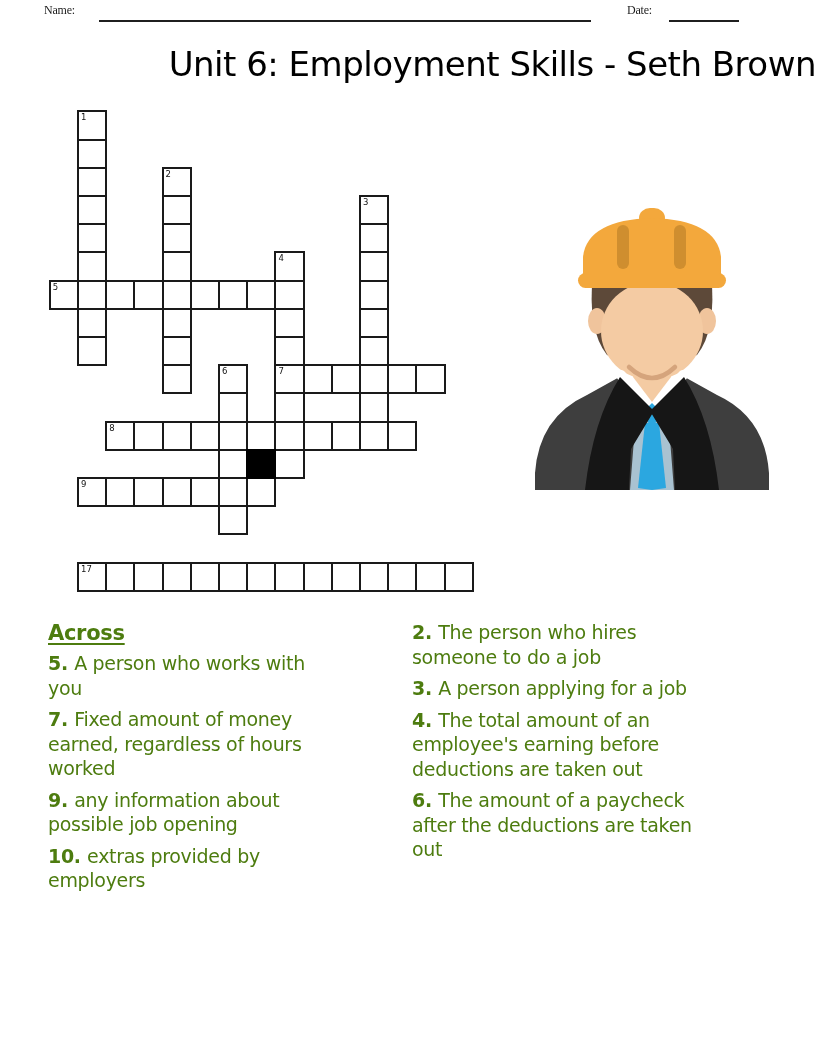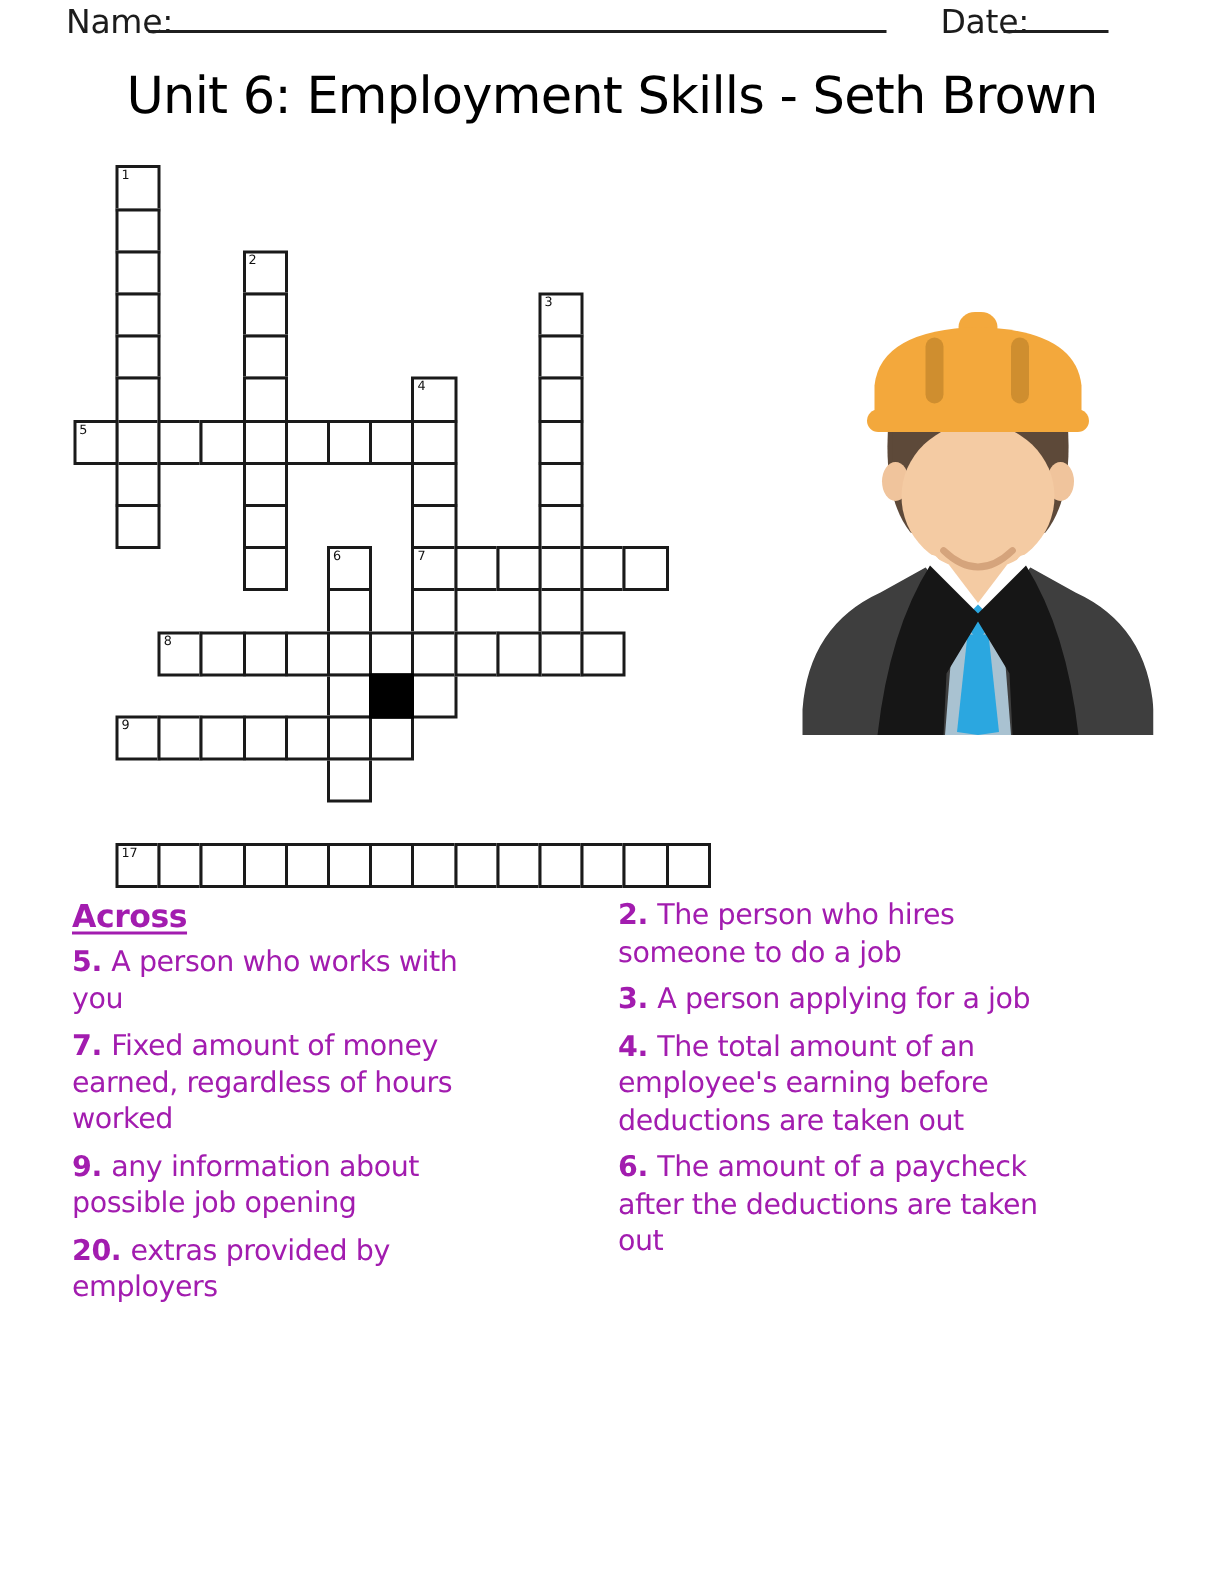--- a/index.html
+++ b/index.html
@@ -1,41 +1,41 @@
 <!DOCTYPE html>
 <html><head>
 <meta charset="utf-8">
 <style>
   html,body{margin:0;padding:0;}
   body{
     width:816px;height:1056px;position:relative;background:#ffffff;overflow:hidden;
     font-family:"DejaVu Sans", sans-serif;color:#111;
   }
   
-  .hdr-label{position:absolute;font-size:22px;color:#1c1c1c;letter-spacing:-0.2px;}
+  .hdr-label{position:absolute;font-size:12px;color:#1c1c1c;letter-spacing:-0.2px;font-family:Liberation Serif, serif;}
   .hdr-line{position:absolute;height:17px;border-bottom:2px solid #1f1f1f;}
   
   .title{
-    position:absolute;top:44px;left:0;width:816px;text-align:center;
+    position:absolute;top:44px;left:0;width:816px;text-align:right;
     font-size:34px;letter-spacing:-0.5px;color:#000;
   }
   
   #grid{position:absolute;left:0;top:0;}
   .cw-cell{
     position:absolute;box-sizing:border-box;background:#fff;
     border:2px solid #1a1a1a;
   }
   .cw-cell.black{background:#000;border-color:#000;}
   .cw-num{
     position:absolute;top:0px;left:2px;font-size:8.5px;line-height:10px;color:#111;
   }
   
   .worker{position:absolute;left:533px;top:205px;width:236px;height:285px;}
   
-  .clue-col{position:absolute;top:598px;font-size:19px;line-height:24.5px;letter-spacing:-0.3px;color:#a21caf;}
+  .clue-col{position:absolute;top:620px;font-size:19px;line-height:24.5px;letter-spacing:-0.3px;color:#4d7c0f;}
   #across-col{left:48px;width:288px;}
   #down-col{left:412px;width:300px;}
   .clue-header{
     font-size:21px;font-weight:bold;line-height:26px;margin:0 0 5px 0;
     text-decoration:underline;text-decoration-thickness:2px;text-underline-offset:3px;
   }
   .clue{margin:0 0 7px 0;}
   .clue b{font-weight:bold;}
 </style>
 </head>
@@ -322,21 +322,21 @@
   <path d="M87 172 L121 206 L98 244 L96 285 L52 285 Q60 215 87 172 Z" fill="#161616"></path>
   <path d="M151 172 L117 206 L140 244 L142 285 L186 285 Q178 215 151 172 Z" fill="#161616"></path>
 </svg>
 
 <div class="clue-col" id="across-col">
   <div class="clue-header">Across</div>
   <div>
       <div class="clue"><b>5. </b>A person who works with you</div>
       <div class="clue"><b>7. </b>Fixed amount of money earned, regardless of hours worked</div>
       <div class="clue"><b>9. </b>any information about possible job opening</div>
-      <div class="clue"><b>20. </b>extras provided by employers</div>
+      <div class="clue"><b>10. </b>extras provided by employers</div>
     </div>
 </div>
 <div class="clue-col" id="down-col">
   <div>
       <div class="clue"><b>2. </b>The person who hires someone to do a job</div>
       <div class="clue"><b>3. </b>A person applying for a job</div>
       <div class="clue"><b>4. </b>The total amount of an employee's earning before deductions are taken out</div>
       <div class="clue"><b>6. </b>The amount of a paycheck after the deductions are taken out</div>
     </div>
 </div>

